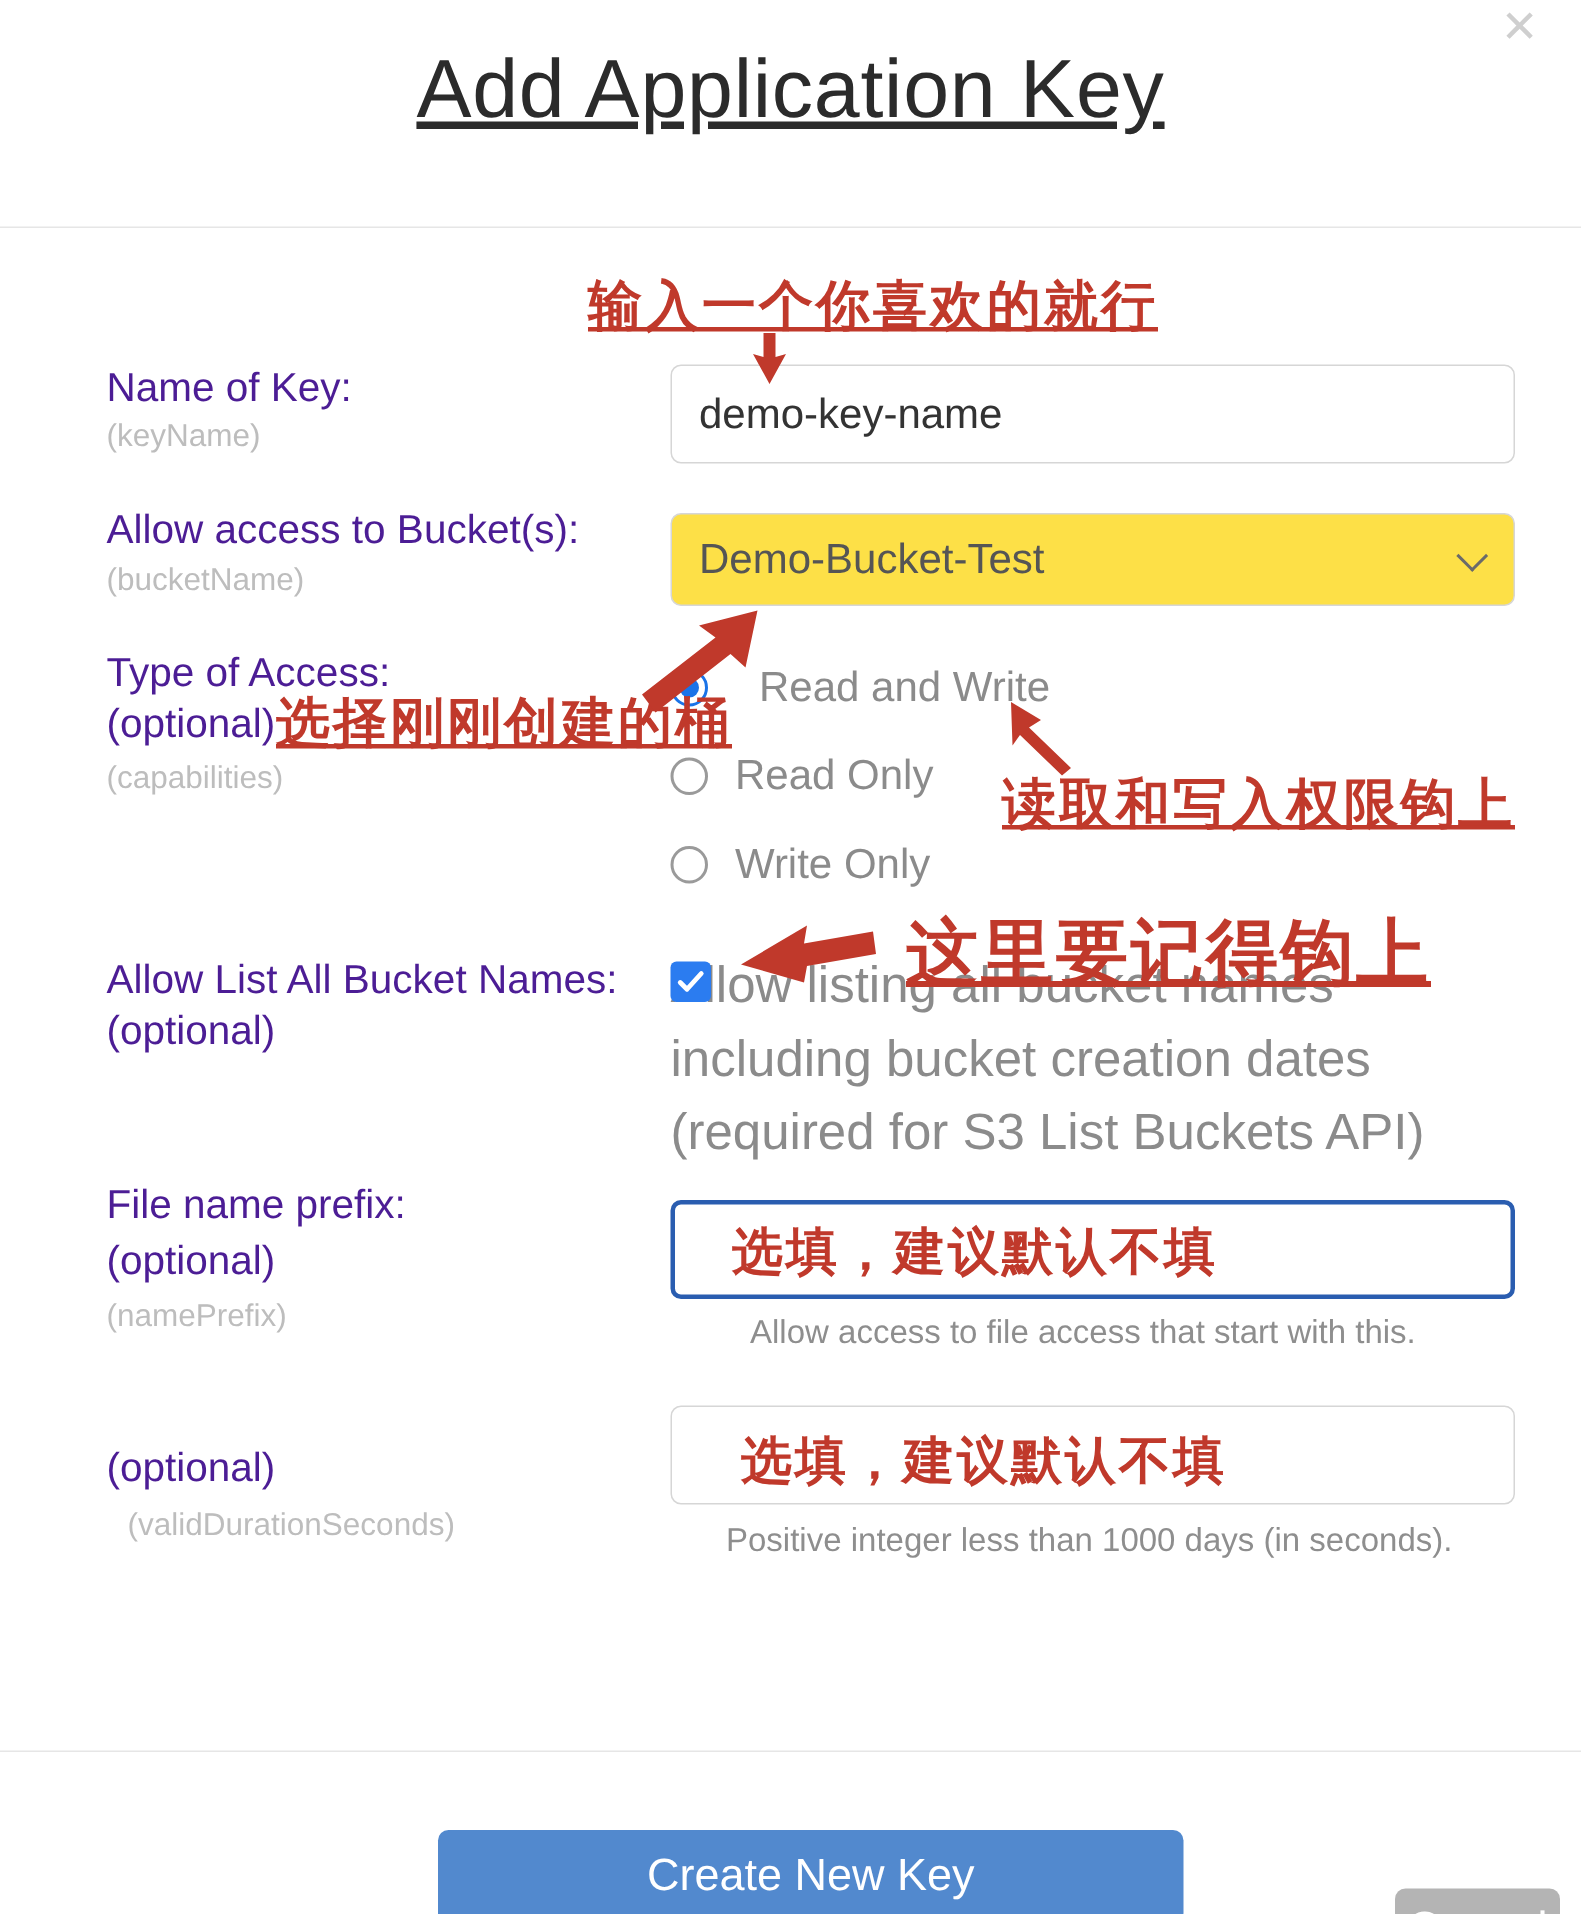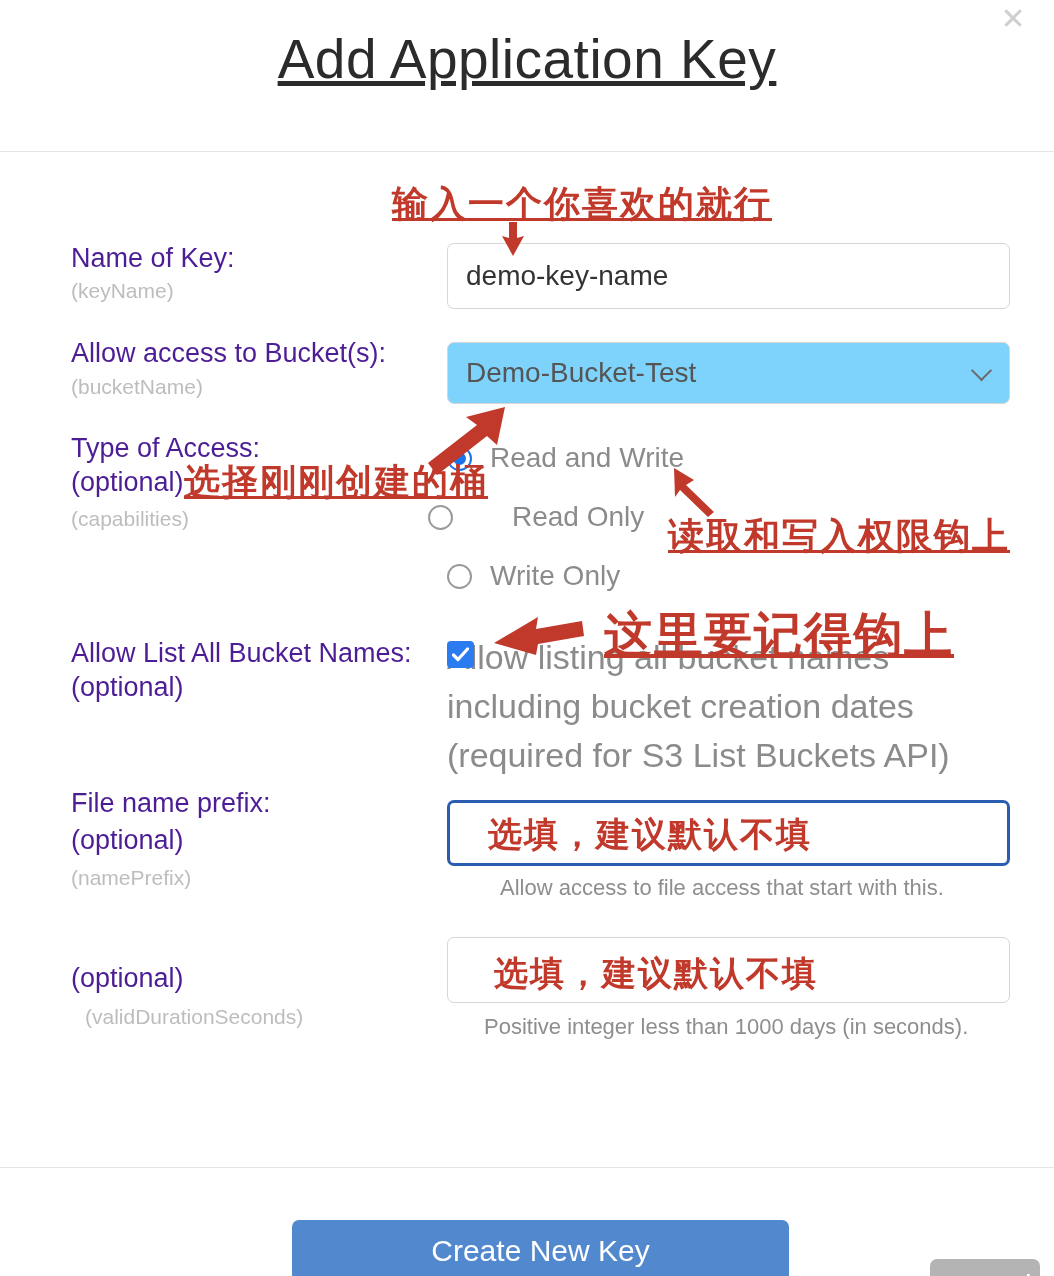--- a/index.html
+++ b/index.html
@@ -126,21 +126,21 @@
   .text-input.focused {
     border: 3px solid #2a5db0;
   }
   .select-wrap {
     position: absolute;
   }
   .select-box {
     box-sizing: border-box;
     width: 100%;
     height: 100%;
-    background: #7dd3fc;
+    background: #fde047;
     border: 1px solid #d6d6d6;
     border-radius: 7px;
     font-family: inherit;
     font-size: 28px;
     color: #555;
     padding: 0 18px;
     display: flex;
     align-items: center;
     cursor: pointer;
   }
@@ -291,25 +291,25 @@
     <div class="field-sublabel" style="left:71px; top:221px;">(bucketName)</div>
     <div class="select-wrap" style="left:447px; top:190px; width:563px; height:62px;">
       <div class="select-box">Demo-Bucket-Test</div>
       <span class="chevron-down-icon"></span>
     </div>
 
     <div class="field-label" style="left:71px; top:278px;">Type of Access:</div>
     <div class="field-label" style="left:71px; top:312px;">(optional)</div>
     <div class="field-sublabel" style="left:71px; top:353px;">(capabilities)</div>
 
-    <div class="radio-row" style="left:447px; top:290px;">
+    <div class="radio-row" style="left:447px; top:290px;gap:16px;">
       <span class="radio checked"></span>
       <span class="radio-label">Read and Write</span>
     </div>
-    <div class="radio-row" style="left:428px; top:349px;gap:41px;">
+    <div class="radio-row" style="left:447px; top:349px;">
       <span class="radio"></span>
       <span class="radio-label">Read Only</span>
     </div>
     <div class="radio-row" style="left:447px; top:408px;justify-content:center;">
       <span class="radio"></span>
       <span class="radio-label">Write Only</span>
     </div>
 
     <div class="field-label" style="left:71px; top:483px;">Allow List All Bucket Names:</div>
     <div class="field-label" style="left:71px; top:517px;">(optional)</div>

